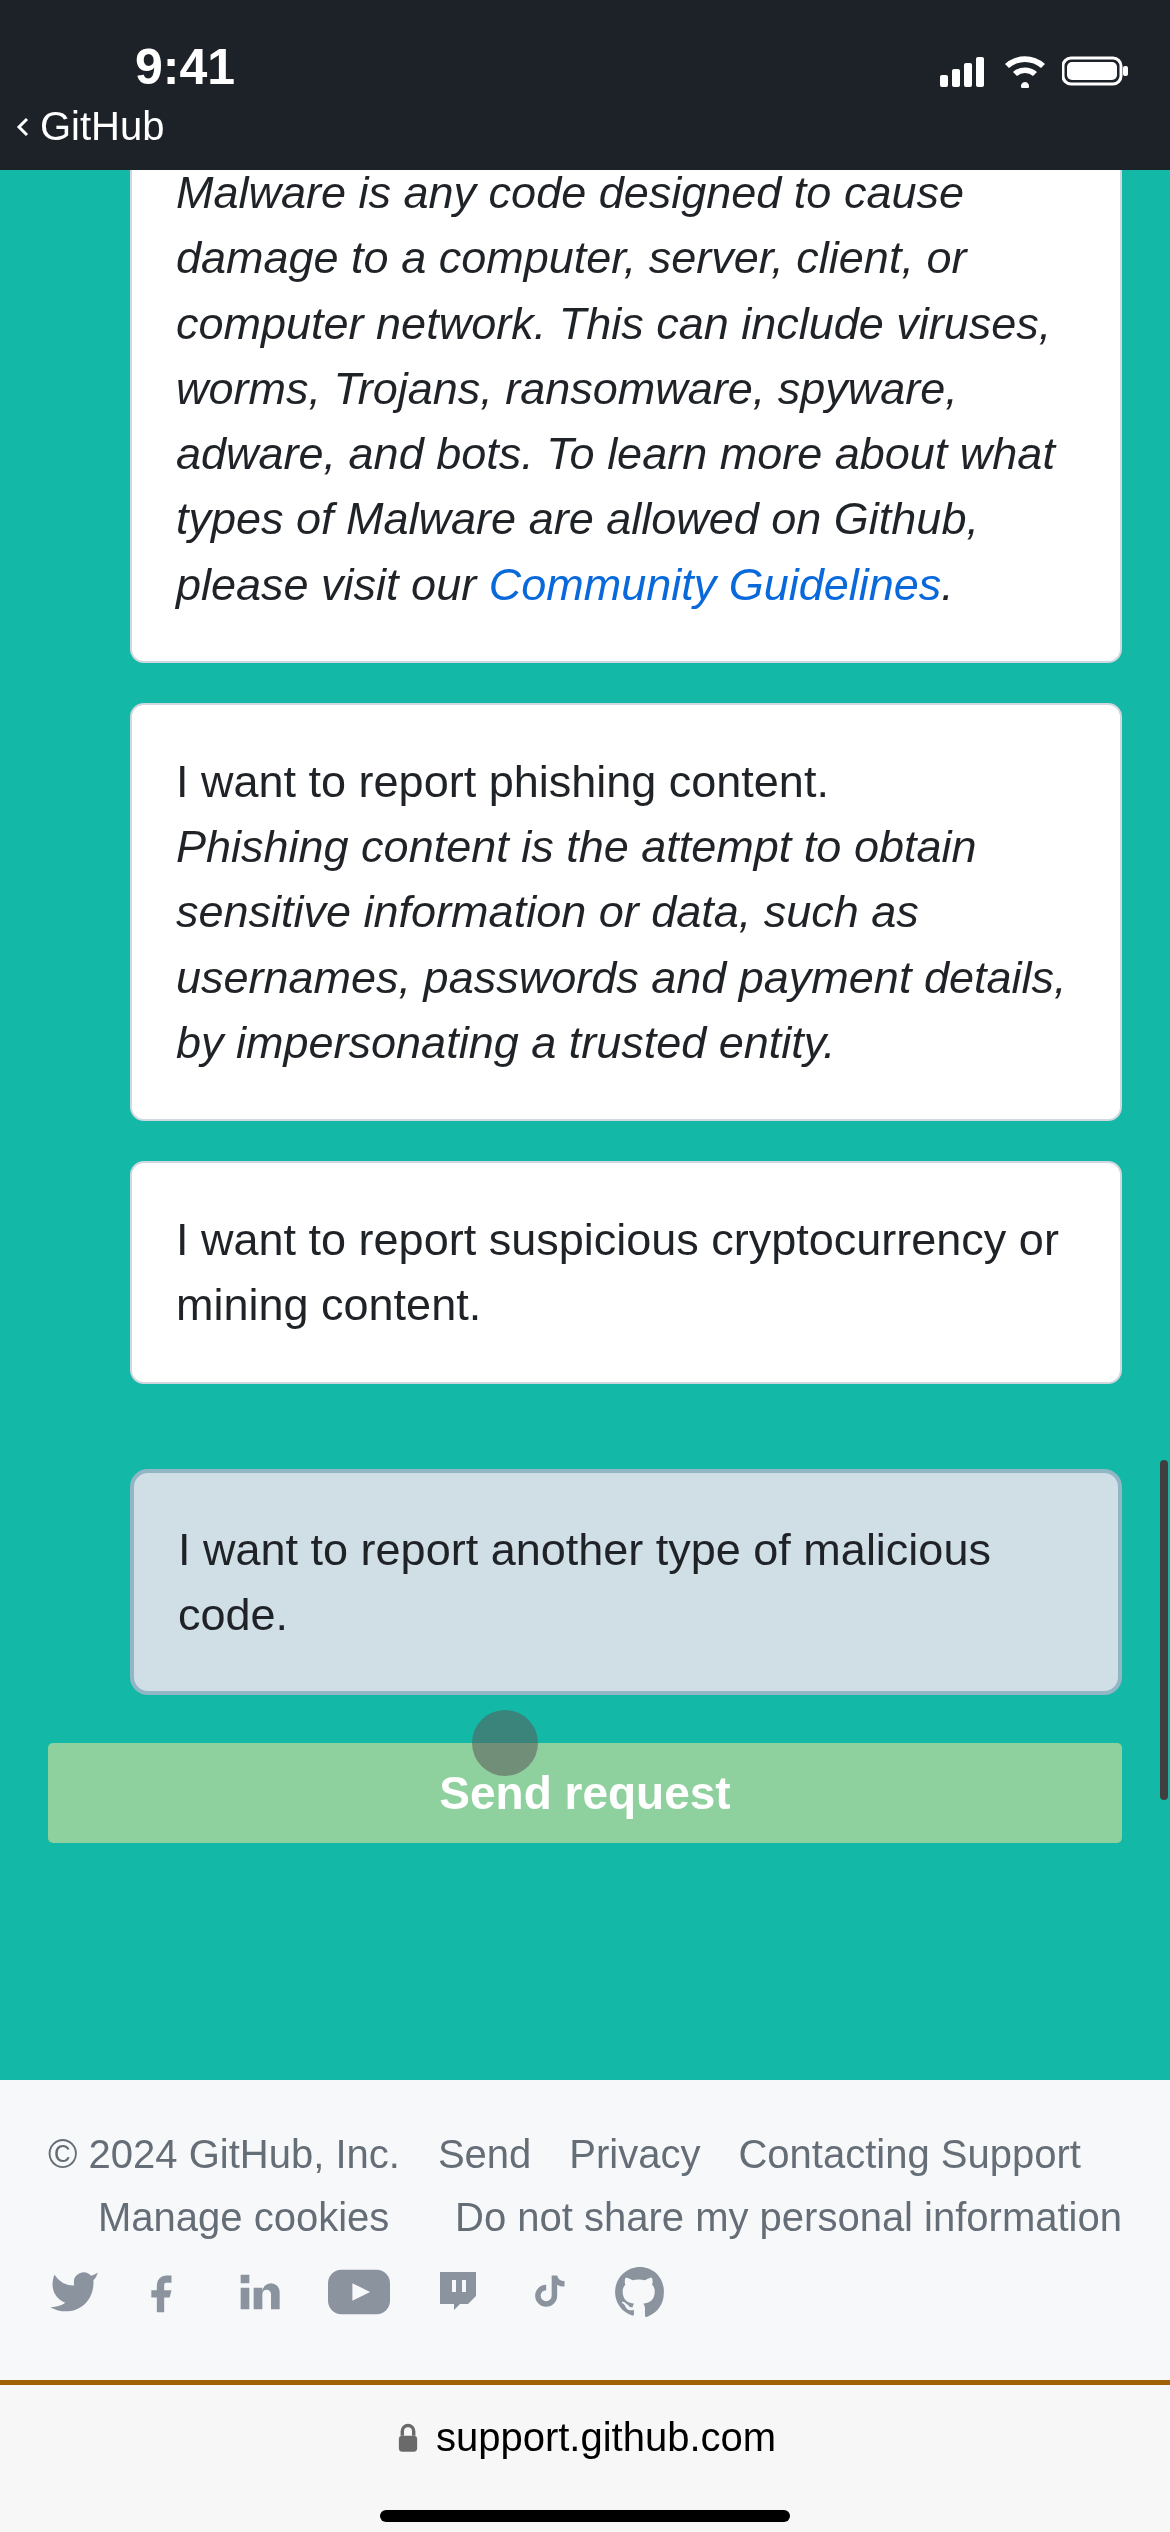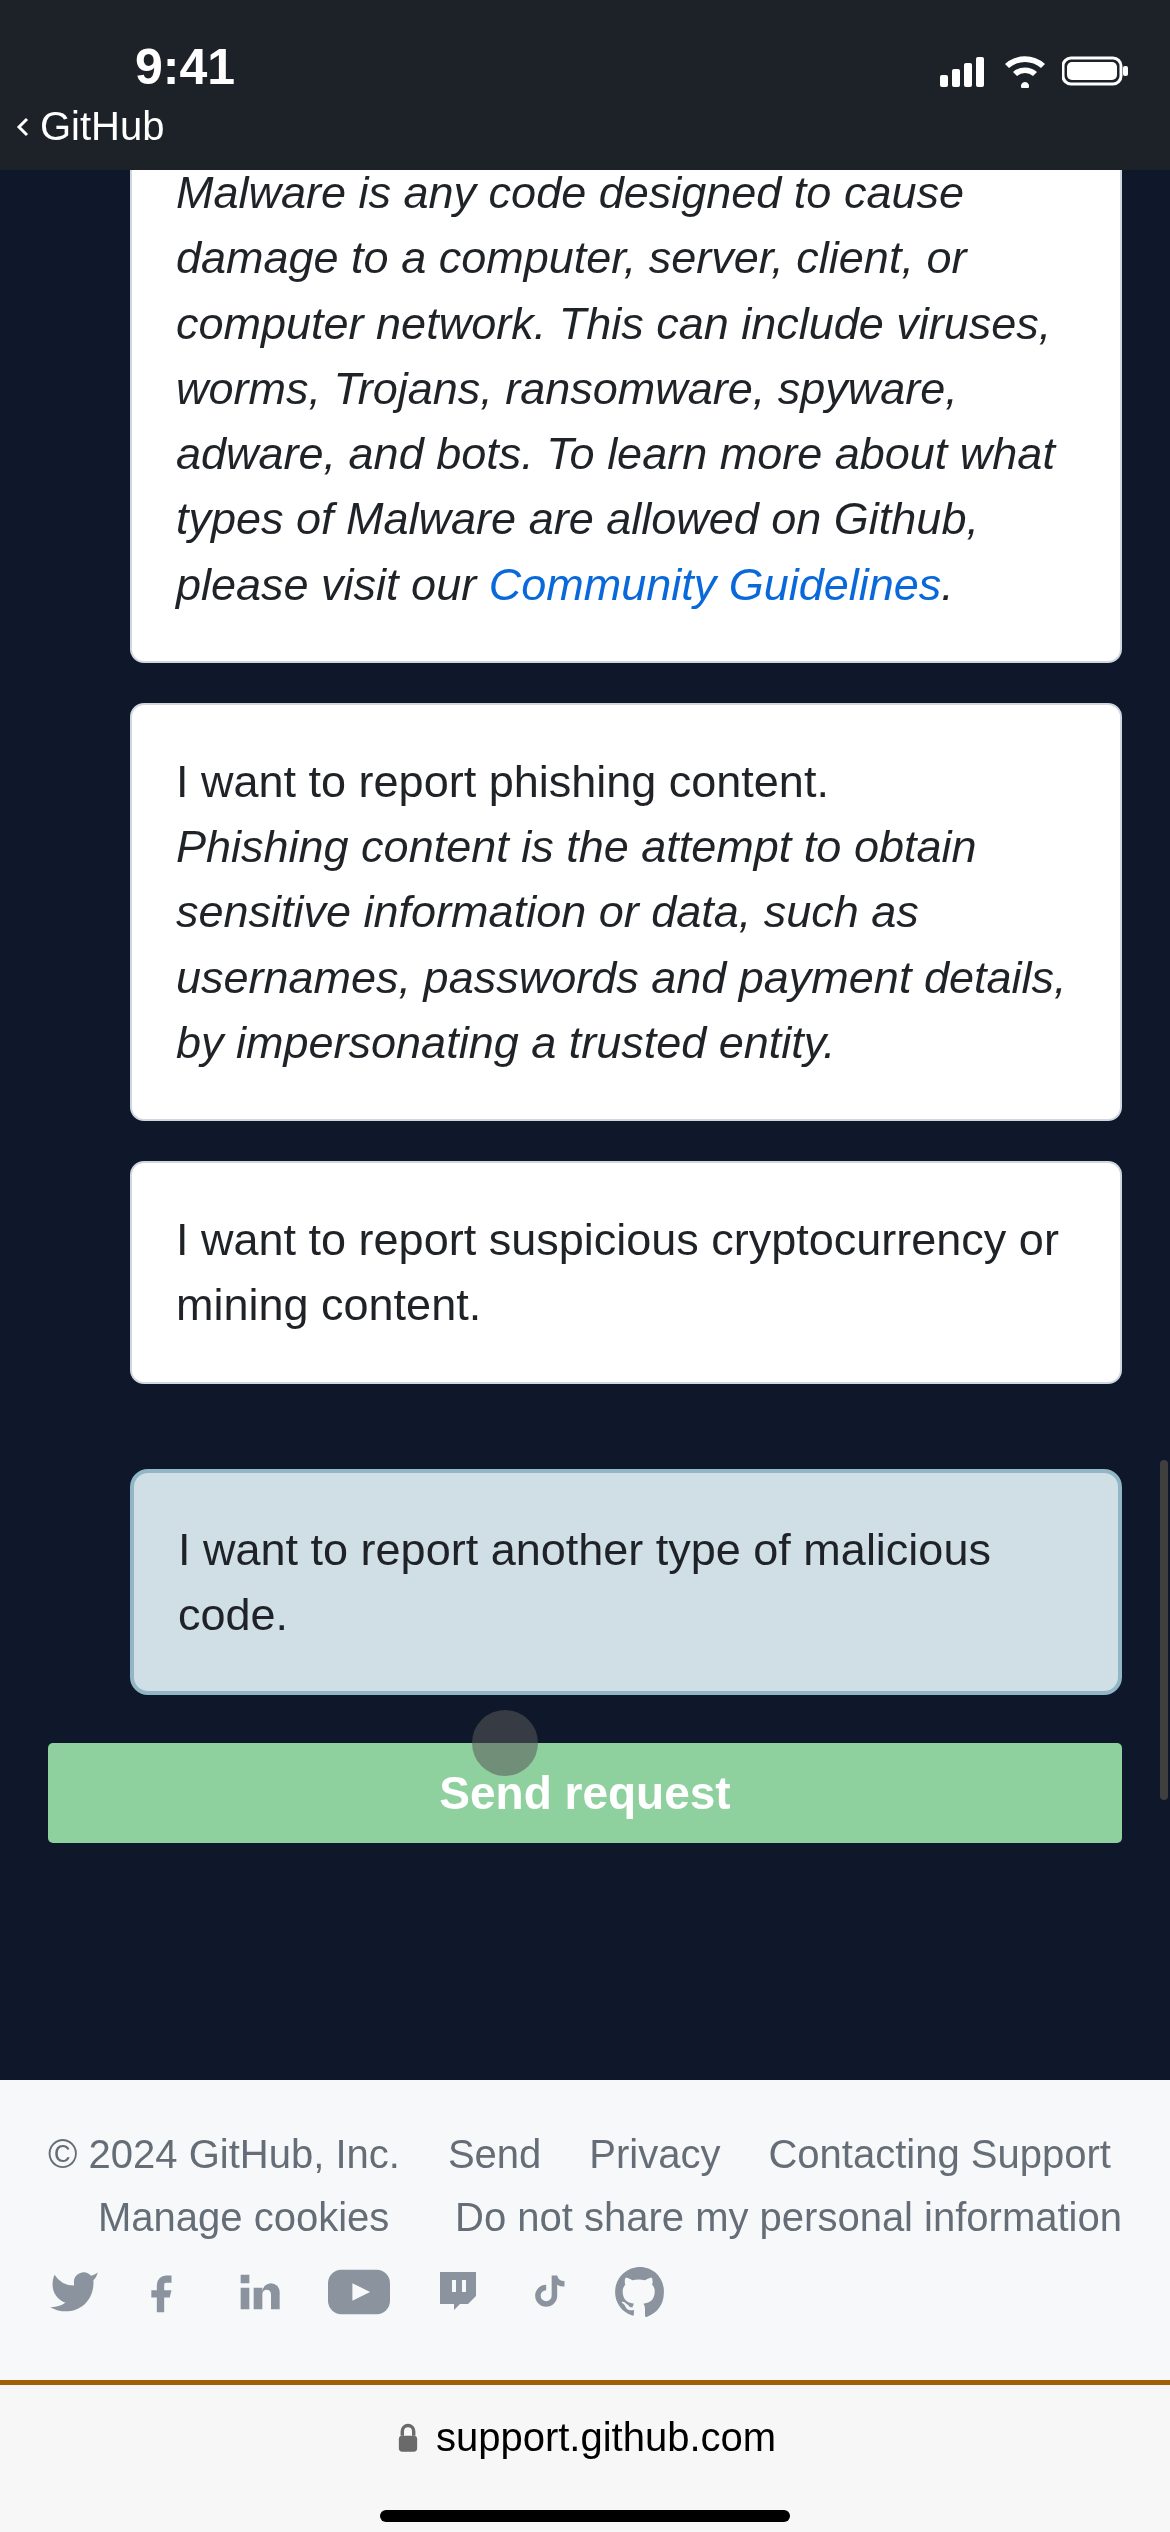--- a/index.html
+++ b/index.html
@@ -8,39 +8,39 @@
 
   
   .status-bar { background: #1d2228; color: #fff; height: 170px; position: relative; }
   .status-time { position: absolute; top: 38px; left: 135px; font-size: 50px; font-weight: 600; }
   .status-back { position: absolute; top: 104px; left: 12px; font-size: 40px; display: flex; align-items: center; gap: 4px; }
   .status-back svg { width: 24px; height: 24px; }
   .status-icons { position: absolute; top: 54px; right: 40px; display: flex; align-items: center; gap: 14px; }
   .status-icons svg { fill: #fff; }
 
   
-  .content { flex: 1; background: #0f172a; padding: 0 48px; overflow: hidden; position: relative; }
+  .content { flex: 1; background: #14b8a6; padding: 0 48px; overflow: hidden; position: relative; }
 
   .card-list { margin-top: 0; display: flex; flex-direction: column; gap: 40px; padding-left: 82px; }
 
   .card { border: 2px solid #d0d7de; border-radius: 14px; padding: 44px 44px; background: #fff; font-size: 45px; line-height: 1.45; color: #1f2328; }
   .card.selected { background: #d0dee6; border: 4px solid #91b6c6; border-radius: 18px; margin-top: 45px; }
   .card .italic { font-style: italic; }
   .card a { color: #0969da; text-decoration: none; }
 
   .card.first { padding-top: 0; border-top: none; border-top-left-radius: 0; border-top-right-radius: 0; margin-top: -10px; }
 
   .fallback { margin-top: 50px; margin-left: 0; }
   .card.fallback { padding: 40px 44px; }
 
   .send-button { margin: 48px 0 70px; width: 100%; height: 100px; background: #8fd19e; color: #fff; border: none; border-radius: 5px; font-size: 46px; font-weight: 700; }
 
   
   .footer { background: #f6f8fa; padding: 52px 48px 62px; color: #656d76; font-size: 40px; }
-  .footer-row1 { display: flex; flex-wrap: wrap; gap: 48px; align-items: baseline; }
+  .footer-row1 { display: flex; flex-wrap: wrap; gap: 38px; align-items: baseline; }
   .footer-row1 span { color: #656d76; }
   .footer-row2 { display: flex; flex-wrap: wrap; gap: 44px; align-items: baseline; margin-top: 18px; margin-left: 50px; justify-content: space-between; }
   .footer-social { display: flex; gap: 44px; align-items: center; margin-top: 26px; }
   .footer-social svg { fill: #8b949e; }
 
   
   .urlbar { background: #f7f7f8; height: 152px; display: flex; flex-direction: column; align-items: center; justify-content: flex-start; padding-top: 30px; border-top: 5px solid #a16207; }
   .url-line { display: flex; align-items: center; gap: 14px; color: #000; font-size: 40px; }
   .url-line svg { fill: #6a6a6a; }
   .home-indicator { width: 410px; height: 12px; border-radius: 10px; background: #000; margin-top: 50px; }

